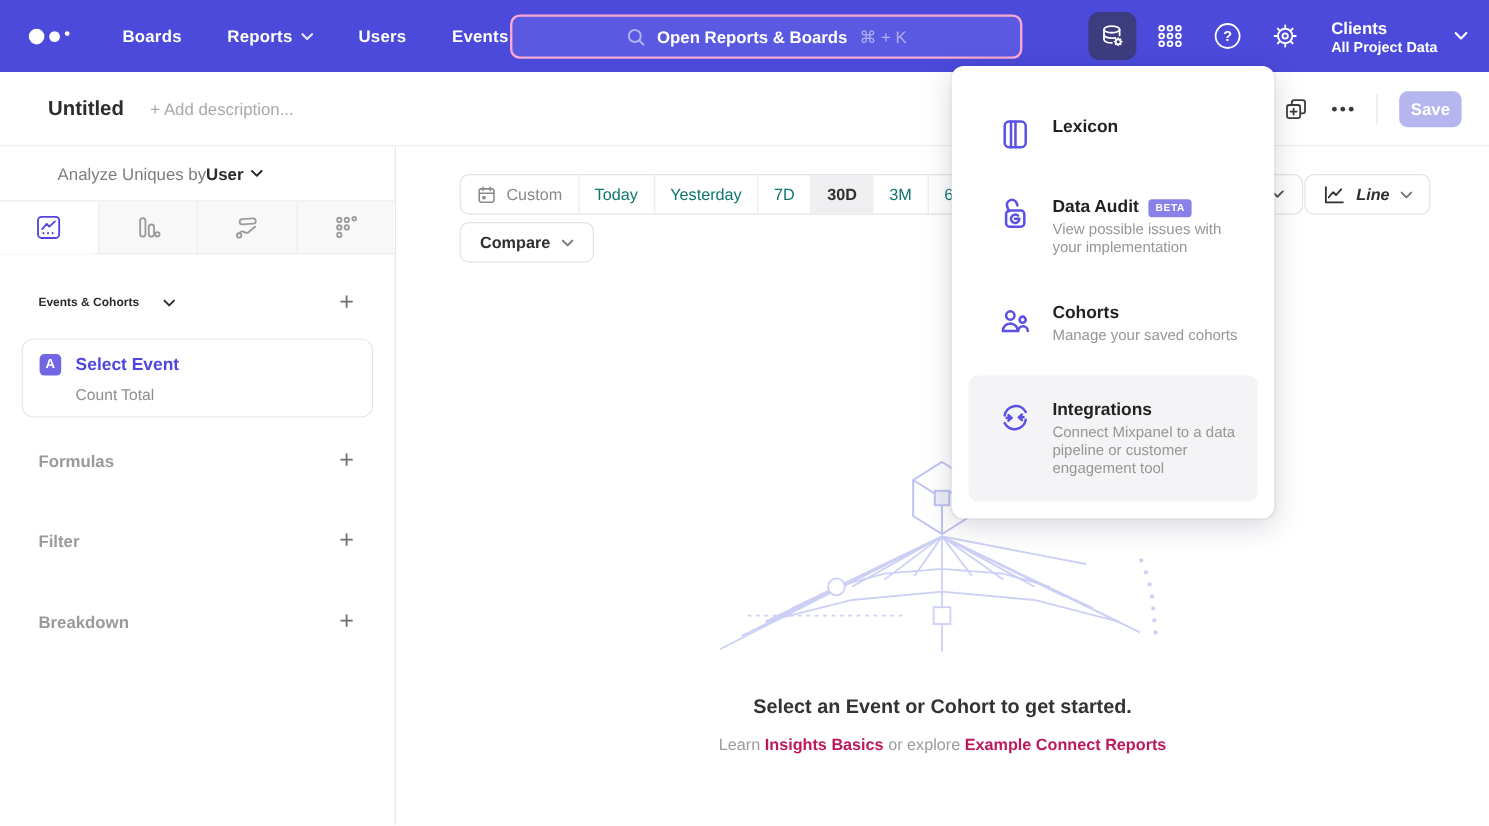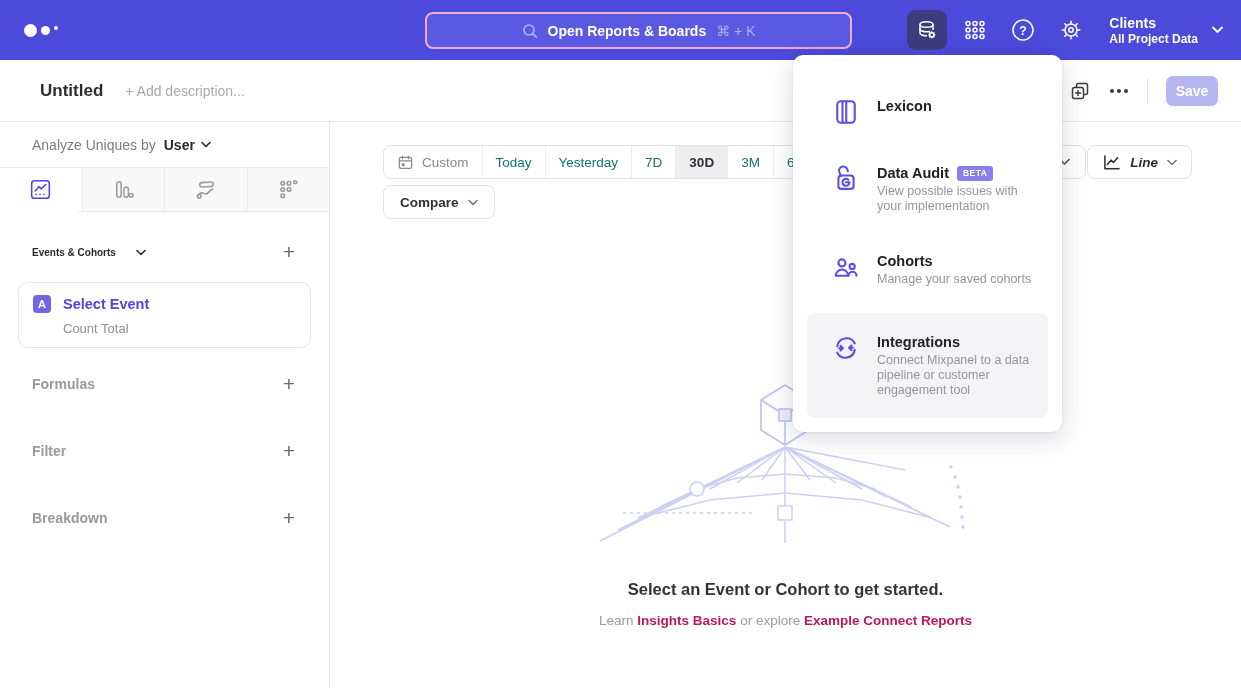--- a/index.html
+++ b/index.html
@@ -27,21 +27,21 @@
   .report-header { position:absolute; left:0; top:60px; width:1241px; height:62px; background:#fff; border-bottom:1px solid #e8e8e8; display:flex; align-items:center; }
   .report-title { margin-left:40px; font-size:17px; font-weight:700; color:#2d2d2d; cursor:text; }
   .report-desc { margin-left:22px; font-size:14px; color:#a9a9a9; cursor:text; }
   .header-actions { position:absolute; right:23px; display:flex; align-items:center; gap:18px; }
   .h-icon { color:#3c3c3c; cursor:pointer; display:flex; align-items:center; }
   .h-divider { width:1px; height:26px; background:#e5e5e5; }
   .save-btn { width:52px; height:30px; background:#b5b6ef; color:#fff; font-size:14px; font-weight:700; border:none; border-radius:7px; cursor:pointer; }
 
   
   .sidebar { position:absolute; left:0; top:122px; width:330px; bottom:0; background:#fff; border-right:1px solid #e8e8e8; }
-  .analyze-row { height:45px; display:flex; align-items:center; padding-left:32px; gap:8px; font-size:14px; }
+  .analyze-row { height:45px; display:flex; align-items:center; padding-left:48px; gap:0; font-size:14px; }
   .analyze-label { color:#7d7d7d; }
   .analyze-value { color:#2a2a2a; font-weight:600; display:flex; align-items:center; gap:6px; cursor:pointer; }
   .chart-tabs { height:45px; display:flex; border-top:1px solid #e8e8e8; border-bottom:1px solid #e8e8e8; }
   .chart-tab { flex:1; display:flex; align-items:center; justify-content:center; background:#f8f8f9; border-left:1px solid #ececec; color:#9b9b9b; cursor:pointer; }
   .chart-tab:first-child { border-left:none; }
   .chart-tab.selected { background:#fff; color:#4f44e0; border-bottom:1px solid #fff; margin-bottom:-1px; border-bottom-right-radius:6px; }
   .side-section-head { margin-top:30px; padding:0 34px 0 32px; display:flex; align-items:center; justify-content:space-between; }
   .side-section-title { font-size:10px; font-weight:700; color:#2a2a2a; display:flex; align-items:center; gap:20px; cursor:pointer; }
   .plus-btn { color:#6f6f6f; font-size:21px; font-weight:400; cursor:pointer; line-height:20px; }
   .event-card { margin:20px 18px 0 18px; height:66px; border:1px solid #e5e5e5; border-radius:10px; padding:12px 14px; cursor:pointer; }
@@ -82,20 +82,37 @@
 </style>
 </head>
 <body>
 
 <div class="navbar">
   <div class="logo">
     <span class="d1"></span>
       <span class="d2"></span>
       <span class="d3"></span>
   </div>
+  <div class="nav-items">
+    <div class="nav-item">
+        <span>Boards</span>
+      </div>
+    <div class="nav-item">
+      <span>Reports</span>
+      <svg width="10" height="7" viewBox="0 0 10 7">
+          <polyline points="1,1.5 5,5.5 9,1.5" fill="none" stroke="#fff" stroke-width="1.8" stroke-linecap="round" stroke-linejoin="round"></polyline>
+        </svg>
+    </div>
+    <div class="nav-item">
+        <span>Users</span>
+      </div>
+    <div class="nav-item">
+        <span>Events</span>
+      </div>
+  </div>
   <div class="searchbar">
     <svg width="16" height="16" viewBox="0 0 16 16">
         <circle cx="7" cy="7" r="5" fill="none" stroke="#aeb0ef" stroke-width="1.7"></circle>
         <line x1="10.8" y1="10.8" x2="14.2" y2="14.2" stroke="#aeb0ef" stroke-width="1.7" stroke-linecap="round"></line>
       </svg>
     <span>Open Reports &amp; Boards</span>
     <span class="shortcut">⌘ + K</span>
   </div>
   <div class="nav-right">
     <div class="icon-btn active">

